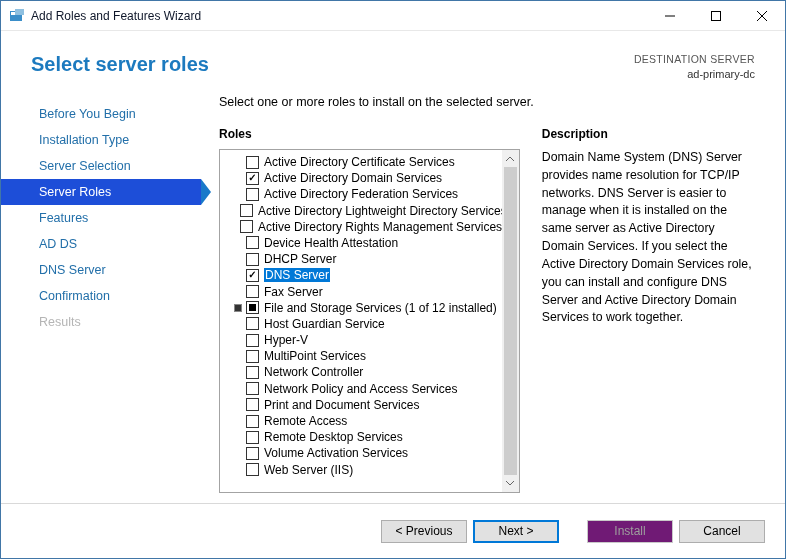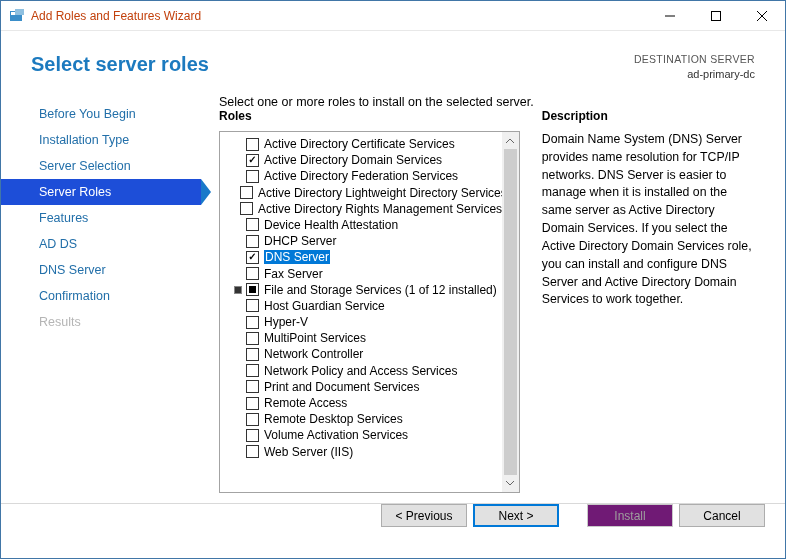--- a/index.html
+++ b/index.html
@@ -1,60 +1,60 @@
 <!DOCTYPE html>
 <html><head>
 <meta charset="utf-8">
 <style>
   * { box-sizing: border-box; }
   html, body { margin: 0; padding: 0; font-family: "Segoe UI", Arial, sans-serif; font-size: 12px; }
   .window { width: 786px; height: 559px; border: 1px solid #4176a7; background: #fff; display: flex; flex-direction: column; }
   .titlebar { height: 30px; display: flex; align-items: center; background: #fff; border-bottom: 1px solid #e8e8e8; }
   .title-icon { width: 16px; height: 16px; margin: 0 6px 0 8px; }
-  .title-text { font-size: 12px; color: #c2410c; flex: 1; }
+  .title-text { font-size: 12px; color: #0f172a; flex: 1; }
   .win-controls { display: flex; height: 100%; }
   .win-btn { width: 46px; display: flex; align-items: center; justify-content: center; color: #000; }
   .win-btn svg { display: block; }
   .body { flex: 1; display: flex; flex-direction: column; padding: 0; }
   .header-area { padding: 22px 30px 8px 30px; display: flex; }
   .page-title { font-size: 20px; font-weight: 700; color: #1c7abf; letter-spacing: 0; }
   .dest { margin-left: auto; text-align: right; color: #555; font-size: 11px; line-height: 1.3; }
   .dest-line1 { text-transform: uppercase; letter-spacing: 0.3px; font-size: 10.5px; text-align: center; }
   .dest-line2 { color: #333; }
   .main { flex: 1; display: flex; padding: 6px 0 0 0; overflow: hidden; }
   .nav { width: 200px; padding-top: 6px; }
   .nav-item { padding: 6px 0 6px 38px; font-size: 12.5px; color: #226fa9; position: relative; }
   .nav-item.disabled { color: #b5b5b5; }
   .nav-item.selected { background: #1d4ed8; color: #fff; }
   .nav-item.selected::before {
     content: ""; position: absolute; left: 200px; top: 0; width: 0; height: 0;
     border-top: 13px solid transparent; border-bottom: 13px solid transparent; border-left: 10px solid #1979ca;
   }
   .content { flex: 1; padding: 0 30px 0 18px; display: flex; flex-direction: column; overflow: hidden; }
-  .intro { color: #000; font-size: 12.5px; }
+  .intro { color: #000; font-size: 12.5px; margin-bottom: 18px; }
   .columns { display: flex; gap: 22px; flex: 1; overflow: hidden; }
   .col-roles { flex: 1.1; display: flex; flex-direction: column; min-width: 0; }
   .col-desc { flex: 0.78; }
   .col-head { font-weight: 700; color: #000; font-size: 12px; margin-bottom: 8px; }
   .roles-box { border: 1px solid #a3a3a3; flex: 1; display: flex; overflow: hidden; background: #fff; }
   .roles-inner { flex: 1; overflow: hidden; padding: 4px 0 4px 4px; }
   .role-row { display: flex; align-items: center; gap: 4px; padding: 0 0 0 10px; height: 16.2px; font-size: 12px; color: #000; white-space: nowrap; }
   .role-row .exp { width: 8px; height: 8px; border: 1px solid #888; position: relative; top: 0; visibility: hidden; }
   .role-row.has-child .exp { visibility: visible; }
   .exp.filled { background: #333; }
   .cb { width: 13px; height: 13px; border: 1px solid #333; background: #fff; display: inline-flex; align-items: center; justify-content: center; flex: none; }
   .cb.checked::after { content: "✓"; font-size: 10px; line-height: 1; color: #000; font-weight: 700; }
   .cb.partial::after { content: ""; width: 7px; height: 7px; background: #000; display: block; }
   .role-label { margin-left: 1px; }
   .role-row.selected .role-label { background: #0078d7; color: #fff; padding: 0 1px; }
   .vscroll { width: 17px; background: #f0f0f0; display: flex; flex-direction: column; }
   .vscroll .arrow { height: 17px; display: flex; align-items: center; justify-content: center; color: #666; }
   .vscroll .thumb { flex: 1; margin: 0 2px; background: #cdcdcd; }
   .desc-text { color: #000; font-size: 12.3px; line-height: 1.45; }
-  .footer { height: 55px; border-top: 1px solid #d9d9d9; display: flex; align-items: flex-start; justify-content: flex-end; padding: 0 20px; gap: 6px; margin-top: 10px; }
+  .footer { height: 55px; border-top: 1px solid #d9d9d9; display: flex; align-items: center; justify-content: flex-end; padding: 0 20px; gap: 6px; margin-top: 10px; }
   .btn { min-width: 86px; height: 23px; border: 1px solid #adadad; background: #e1e1e1; font-size: 12px; display: flex; align-items: center; justify-content: center; padding: 0 10px; }
   .btn.default { border: 2px solid #0078d7; background: #e1e1e1; }
   .btn.disabled { color: #9e9e9e; border-color: #c9c9c9; background: #701a75; }
   .gap { width: 16px; }
 </style>
 </head>
 <body>
 
 <div class="window">
 

